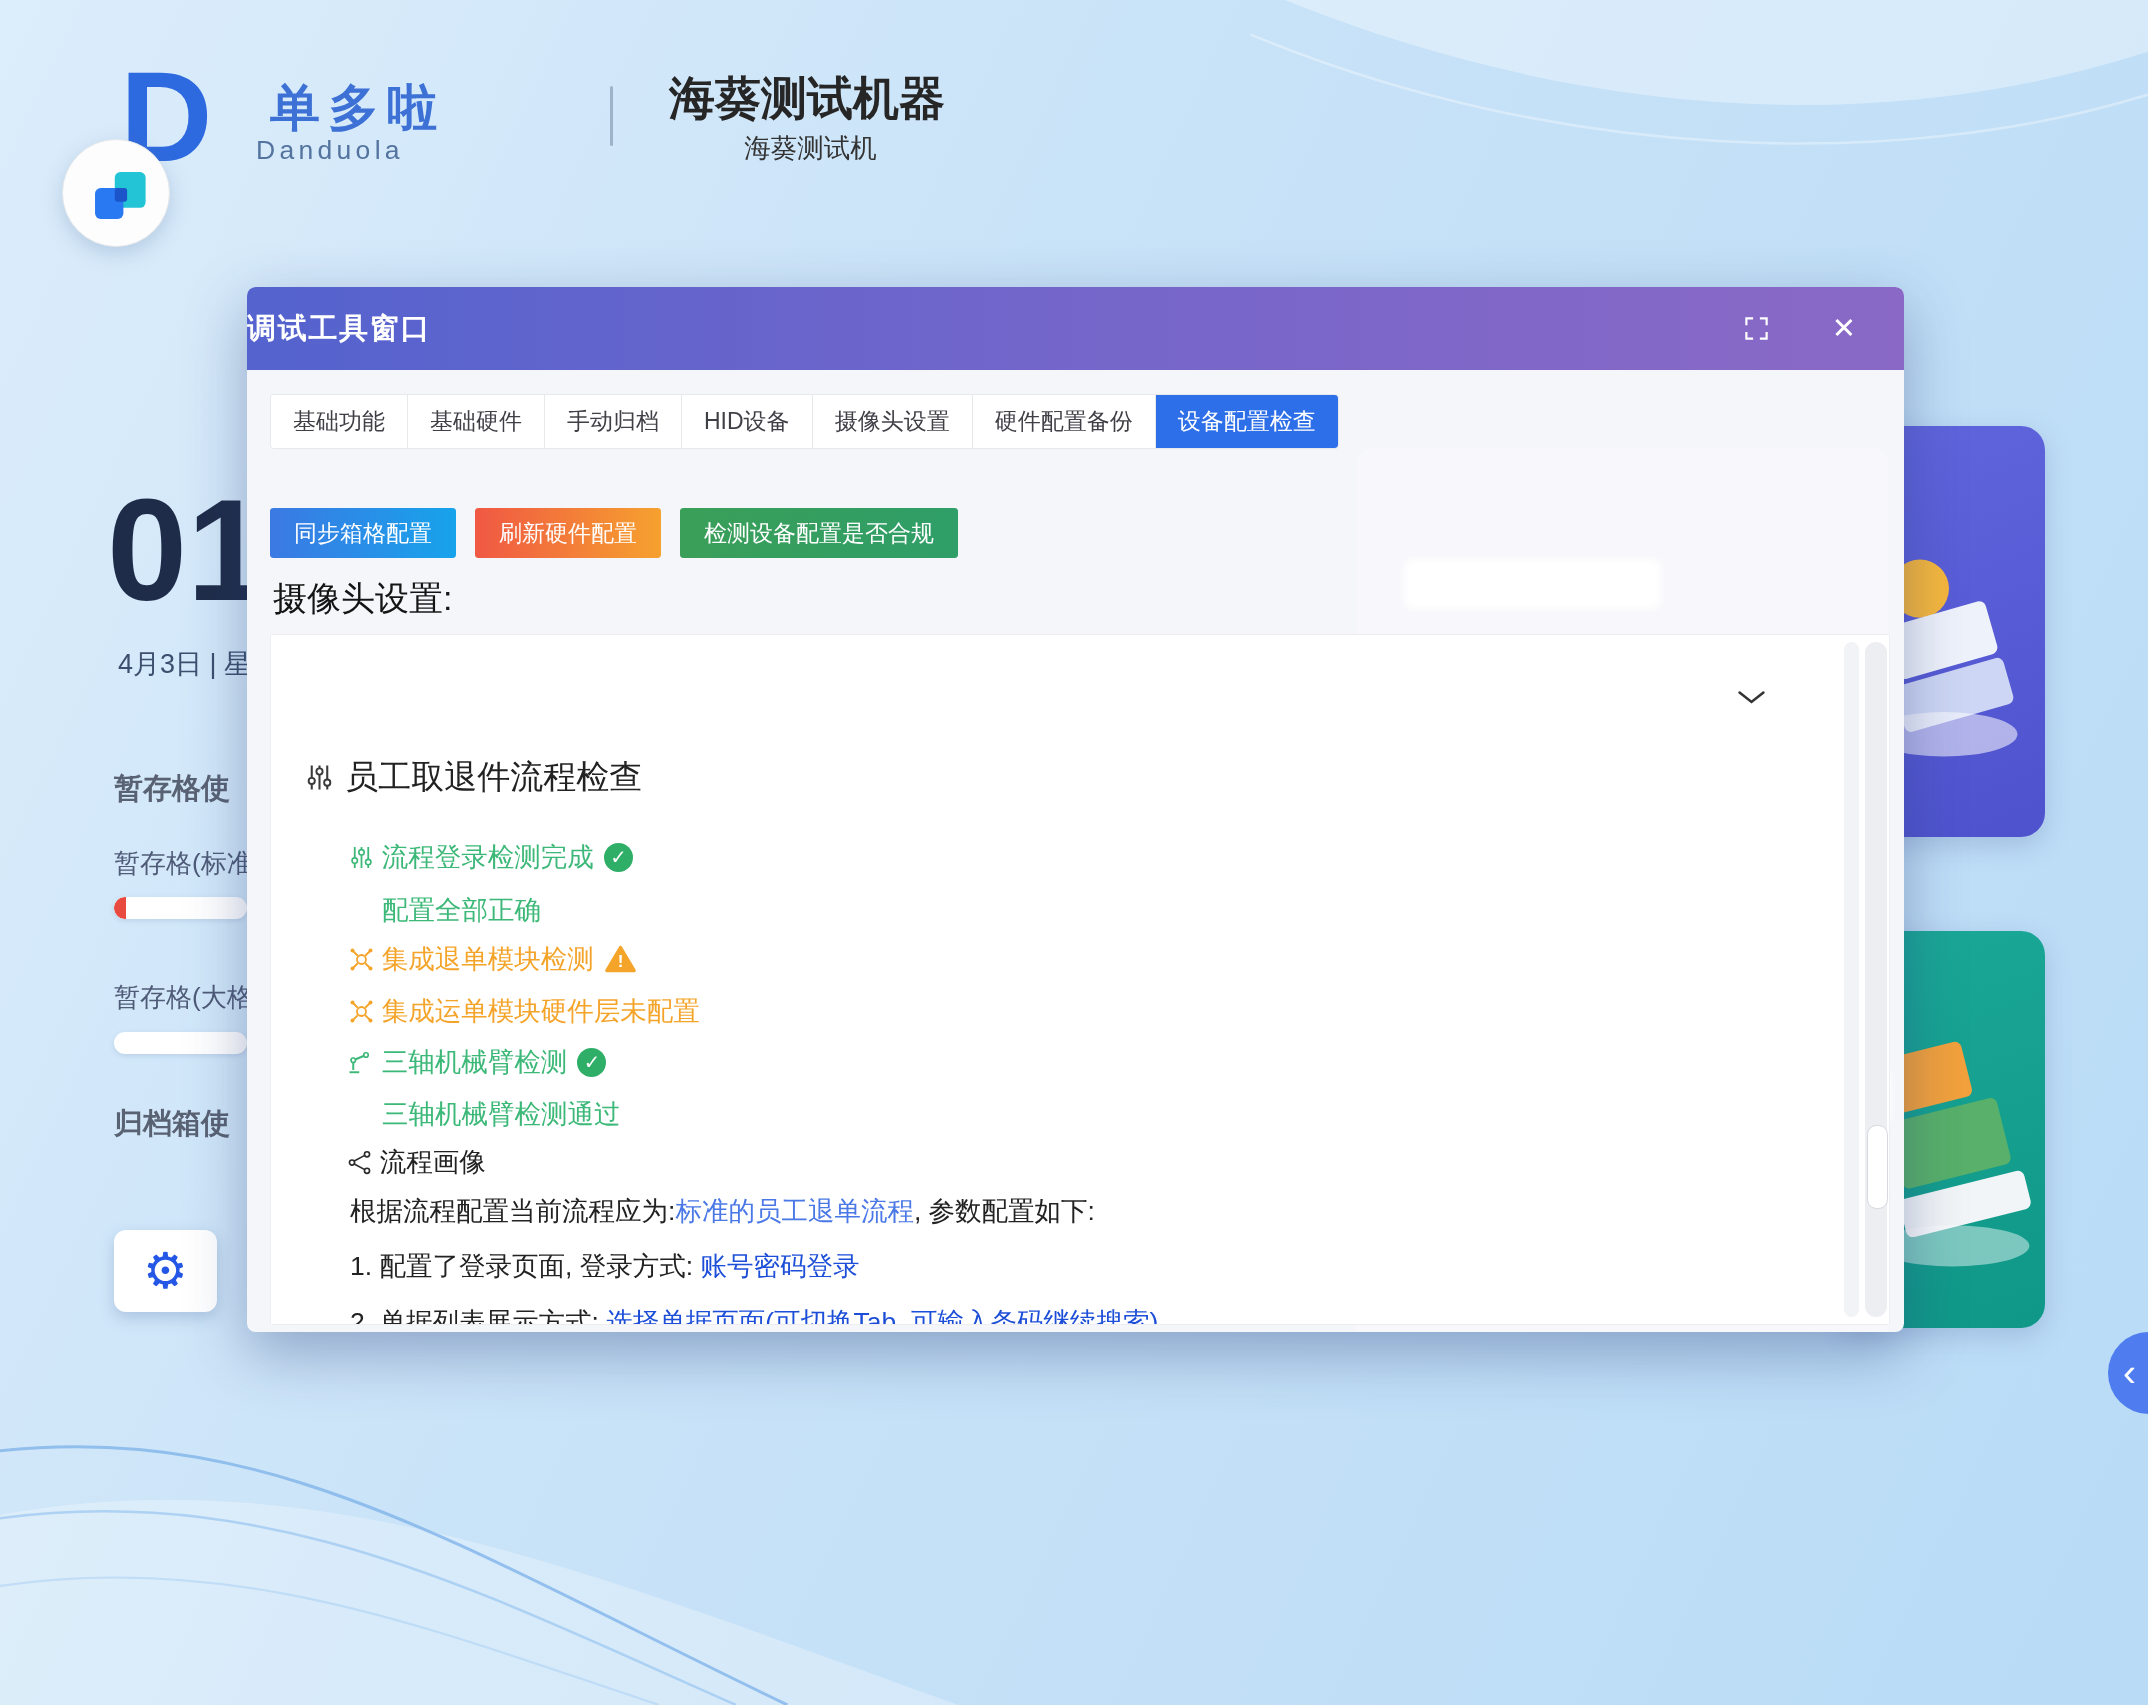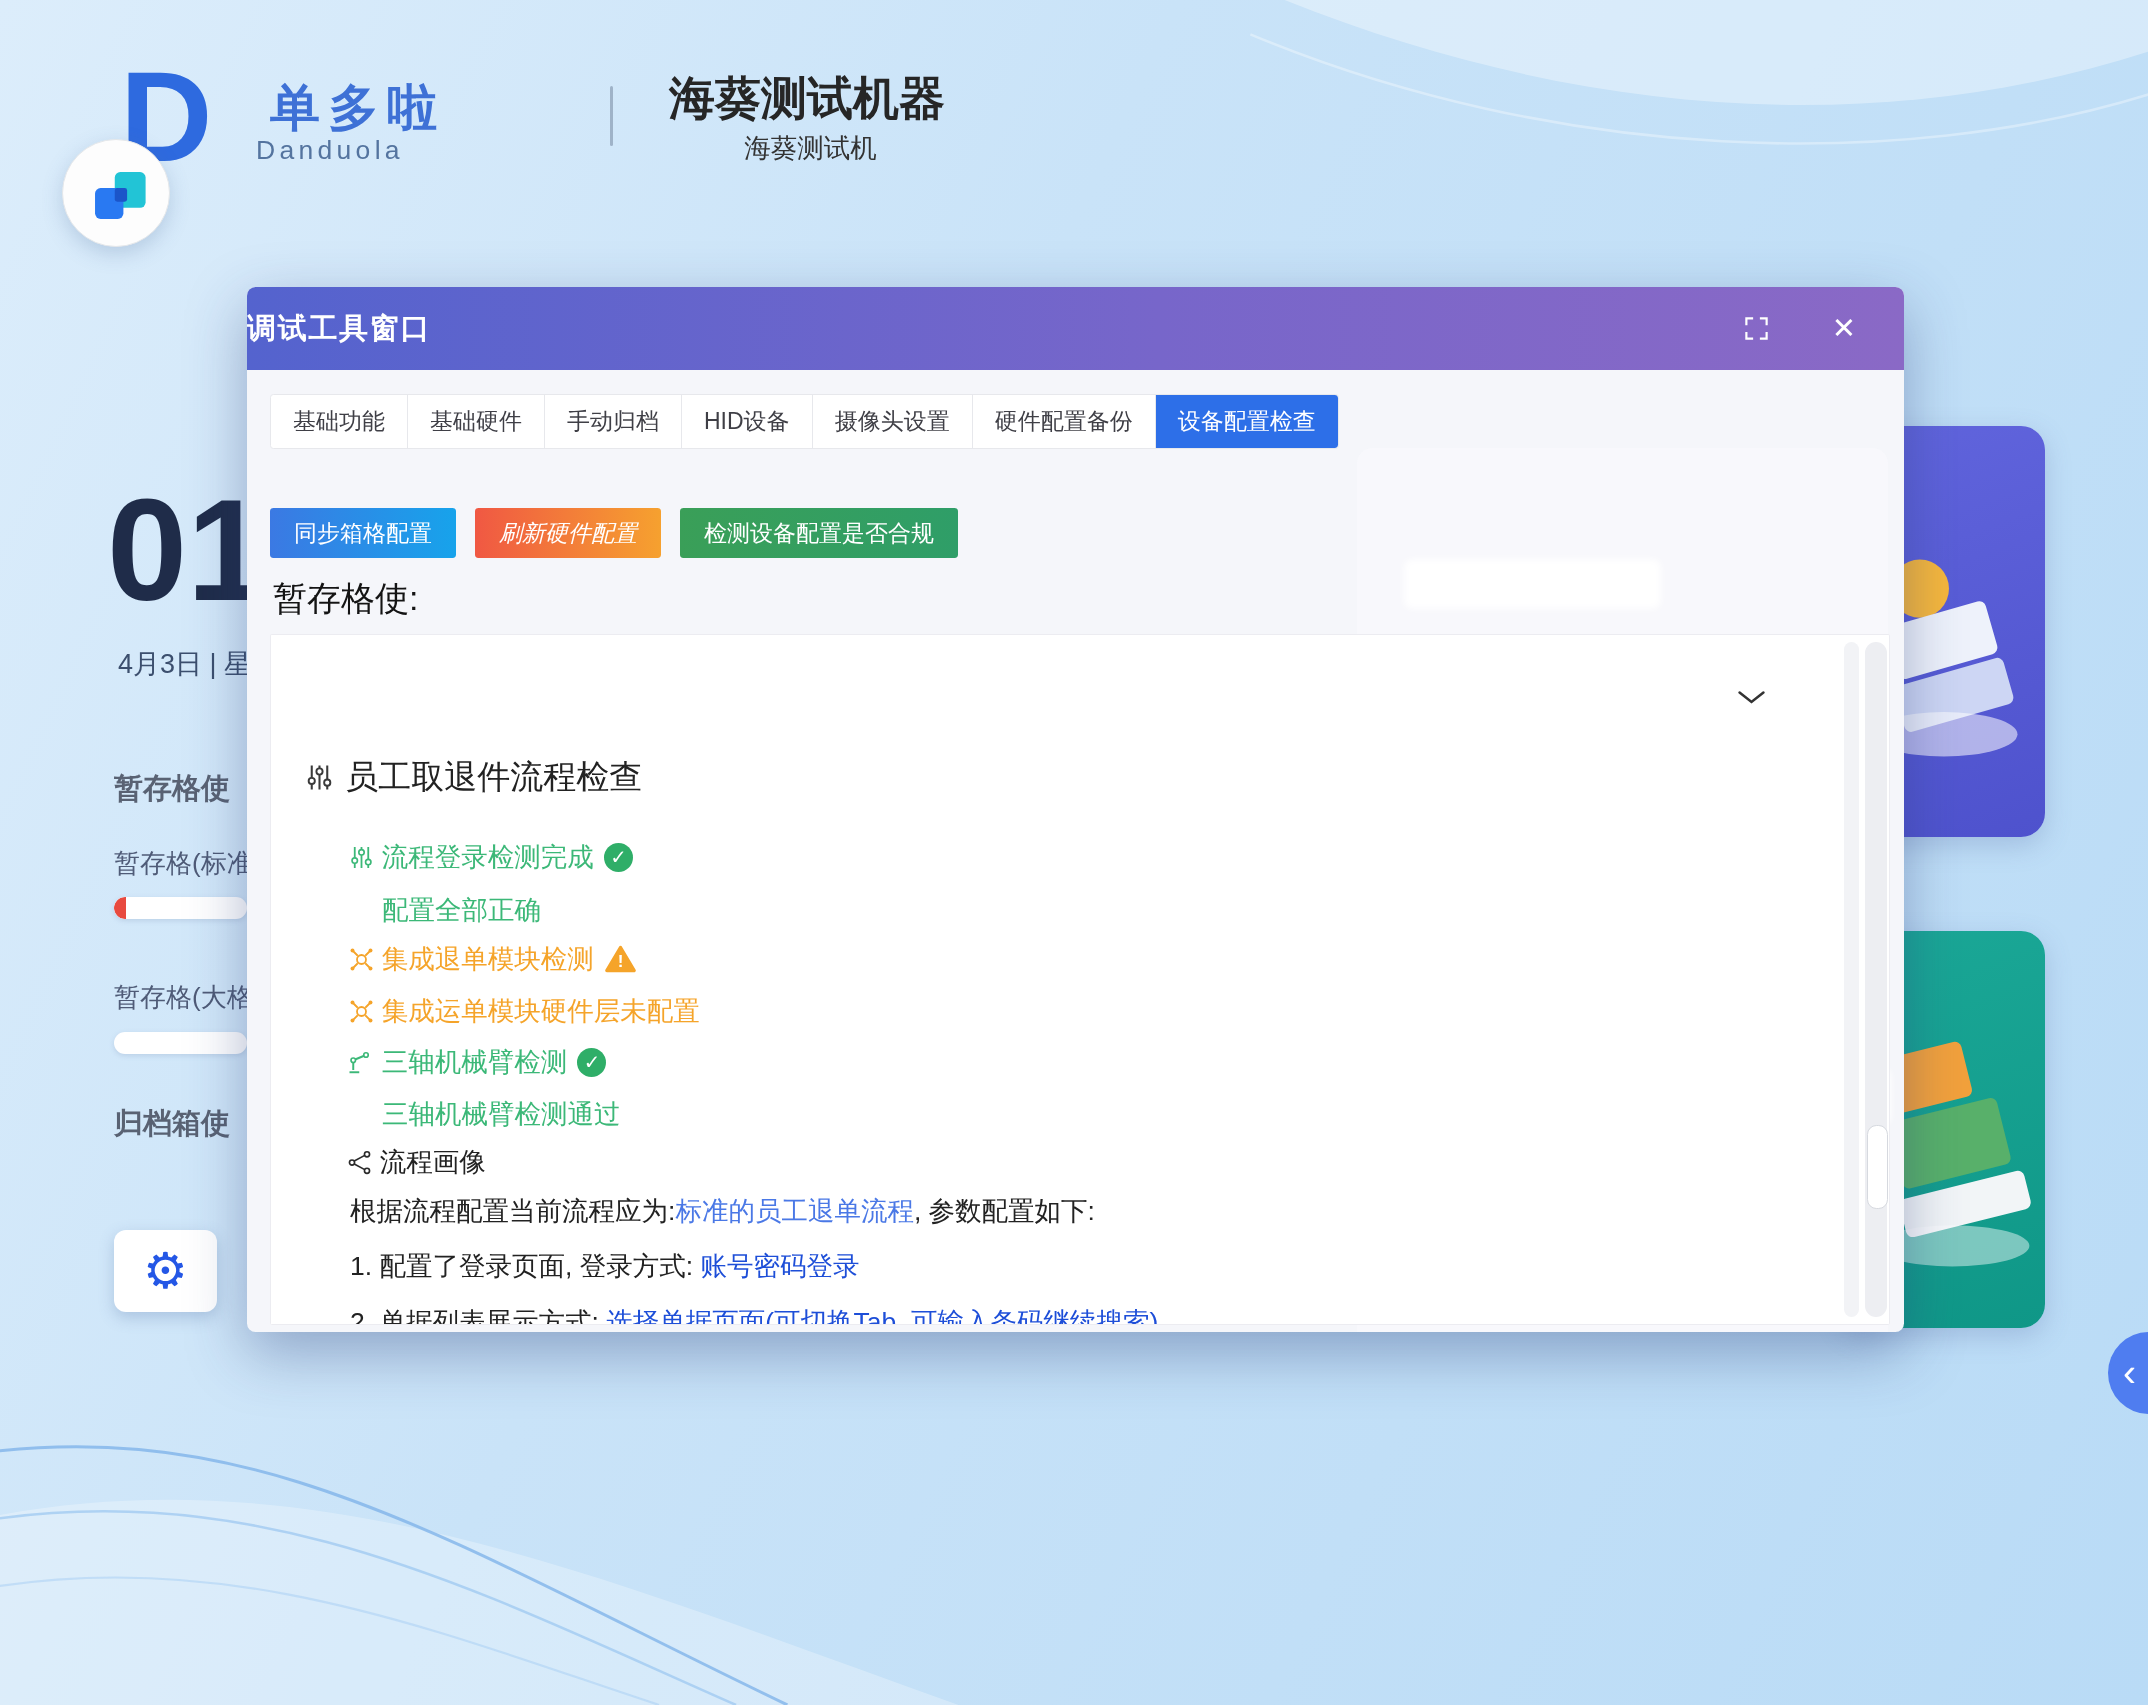--- a/index.html
+++ b/index.html
@@ -38,21 +38,21 @@
   .closex{font-size:29px;color:#fff;line-height:1;cursor:default;}
   .tabbar{position:absolute;left:23px;top:107px;display:inline-flex;background:#fff;
     border:0.9px solid #e7e8ec;border-radius:3.4px;height:53px;}
   .tab{padding:0 22px;line-height:53px;font-size:23px;color:#3f3f46;border-right:0.9px solid #e7e8ec;white-space:nowrap;}
   .tab:last-child{border-right:none;}
   .tab.active{background:#2d6fe8;color:#fff;border-radius:0 3.4px 3.4px 0;}
   .btnrow{position:absolute;left:23px;top:221px;display:flex;gap:19px;}
   .dbtn{height:50px;padding:0 24px;border:none;border-radius:3.4px;color:#fff;font-size:23px;
     display:flex;align-items:center;white-space:nowrap;font-family:inherit;}
   .b-sync{background:linear-gradient(90deg,#3b79e3,#17a3eb);}
-  .b-refresh{background:linear-gradient(90deg,#f05843,#f6a12f);font-style:italic;}
+  .b-refresh{background:linear-gradient(90deg,#f05843,#f6a12f);}
   .b-check{background:linear-gradient(90deg,#3a9f58,#2f9e68);}
   .rheading{position:absolute;left:26px;top:289px;font-size:34px;color:#141414;}
   .ghostcard{position:absolute;left:1110px;top:161px;width:531px;height:1139px;
     background:rgba(248,249,252,.78);border-radius:15.4px;}
   .blob{position:absolute;background:rgba(255,255,255,.92);filter:blur(3.4px);border-radius:8.6px;}
   .panel{position:absolute;left:23px;top:347px;width:1618px;height:689px;background:#fff;
     border:0.9px solid #ececf1;border-radius:1.7px;overflow:hidden;}
   .sect{position:absolute;font-size:34px;color:#222;display:flex;align-items:center;gap:8.6px;}
   .subsect{position:absolute;font-size:33px;color:#222;display:flex;align-items:center;gap:10.3px;}
   .item{position:absolute;font-size:26.5px;display:flex;align-items:center;gap:6.8px;white-space:nowrap;}
@@ -155,21 +155,21 @@
       <span class="tab">硬件配置备份</span>
       <span class="tab active">设备配置检查</span>
     </div>
 
     <div class="btnrow">
       <button class="dbtn b-sync">同步箱格配置</button>
       <button class="dbtn b-refresh">刷新硬件配置</button>
       <button class="dbtn b-check">检测设备配置是否合规</button>
     </div>
 
-    <div class="rheading">暂存格使:</div>
+    <div class="rheading">摄像头设置:</div>
 
     <div class="ghostcard"></div>
     <div class="blob" style="left:1157px;top:272px;width:257px;height:50px;"></div>
     <div class="blob" style="left:1170px;top:396px;width:103px;height:34px;"></div>
     <div class="blob" style="left:1294px;top:396px;width:60px;height:34px;"></div>
     <div class="blob" style="left:1370px;top:781px;width:274px;height:57px;"></div>
     <div class="blob" style="left:1121px;top:901px;width:128px;height:38px;"></div>
     <div class="blob" style="left:1277px;top:901px;width:146px;height:38px;"></div>
     <div class="blob" style="left:575px;top:735px;width:291px;height:86px;opacity:.55;"></div>
 

